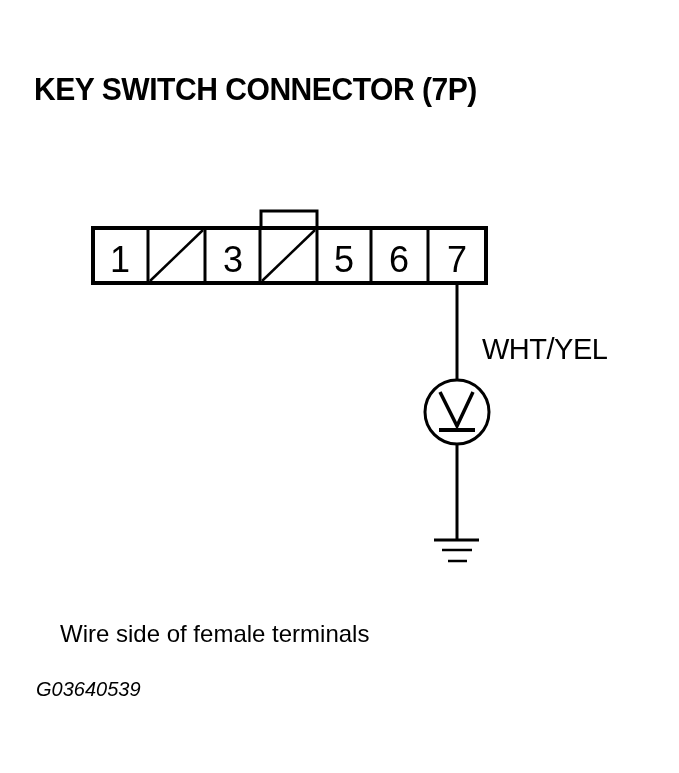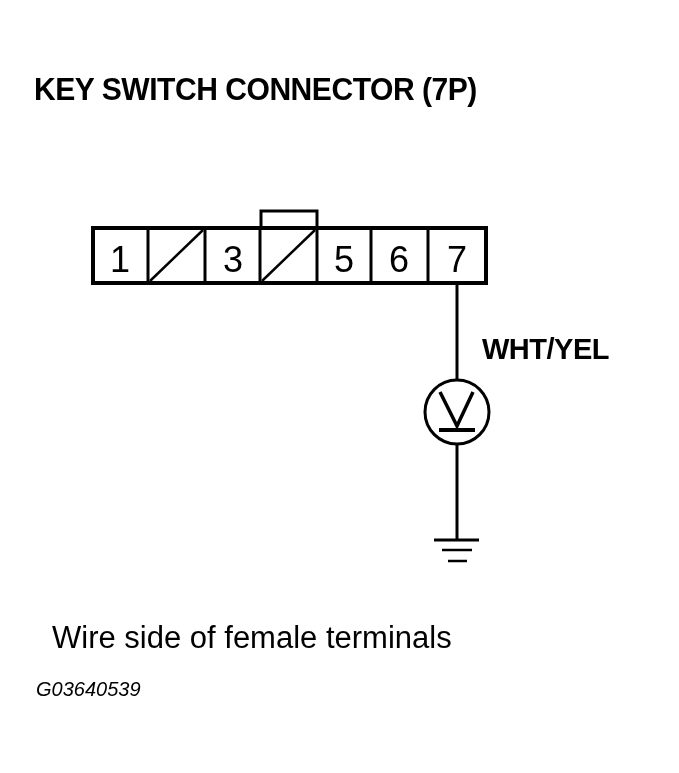--- a/index.html
+++ b/index.html
@@ -5,27 +5,27 @@
     html, body { margin: 0; padding: 0; background: #ffffff; }
     body { width: 679px; height: 773px; position: relative; overflow: hidden; }
     .title {
       position: absolute; left: 34px; top: 72px;
       font-family: "Liberation Sans", sans-serif; font-weight: bold;
       font-size: 31px; color: #000; letter-spacing: -0.5px; white-space: nowrap;
       transform: scaleX(0.97); transform-origin: left top;
     }
     .wire-label {
       position: absolute; left: 482px; top: 333px;
-      font-family: "Liberation Sans", sans-serif; font-weight: bold;
+      font-family: "Liberation Sans", sans-serif; font-weight: normal;
       font-size: 29px; color: #000; letter-spacing: -0.5px; white-space: nowrap;
     }
     .caption {
-      position: absolute; left: 52px; top: 620px;
+      position: absolute; left: 60px; top: 620px;
       font-family: "Liberation Sans", sans-serif;
-      font-size: 31px; color: #000; white-space: nowrap;
+      font-size: 24px; color: #000; white-space: nowrap;
     }
     .figid {
       position: absolute; left: 36px; top: 678px;
       font-family: "Liberation Sans", sans-serif;
       font-size: 20px; color: #000; white-space: nowrap; font-style: italic;
     }
     svg.diagram { position: absolute; left: 0; top: 0; }
     .pin-num {
       font-family: "Liberation Sans", sans-serif; font-size: 36px; fill: #000;
     }

